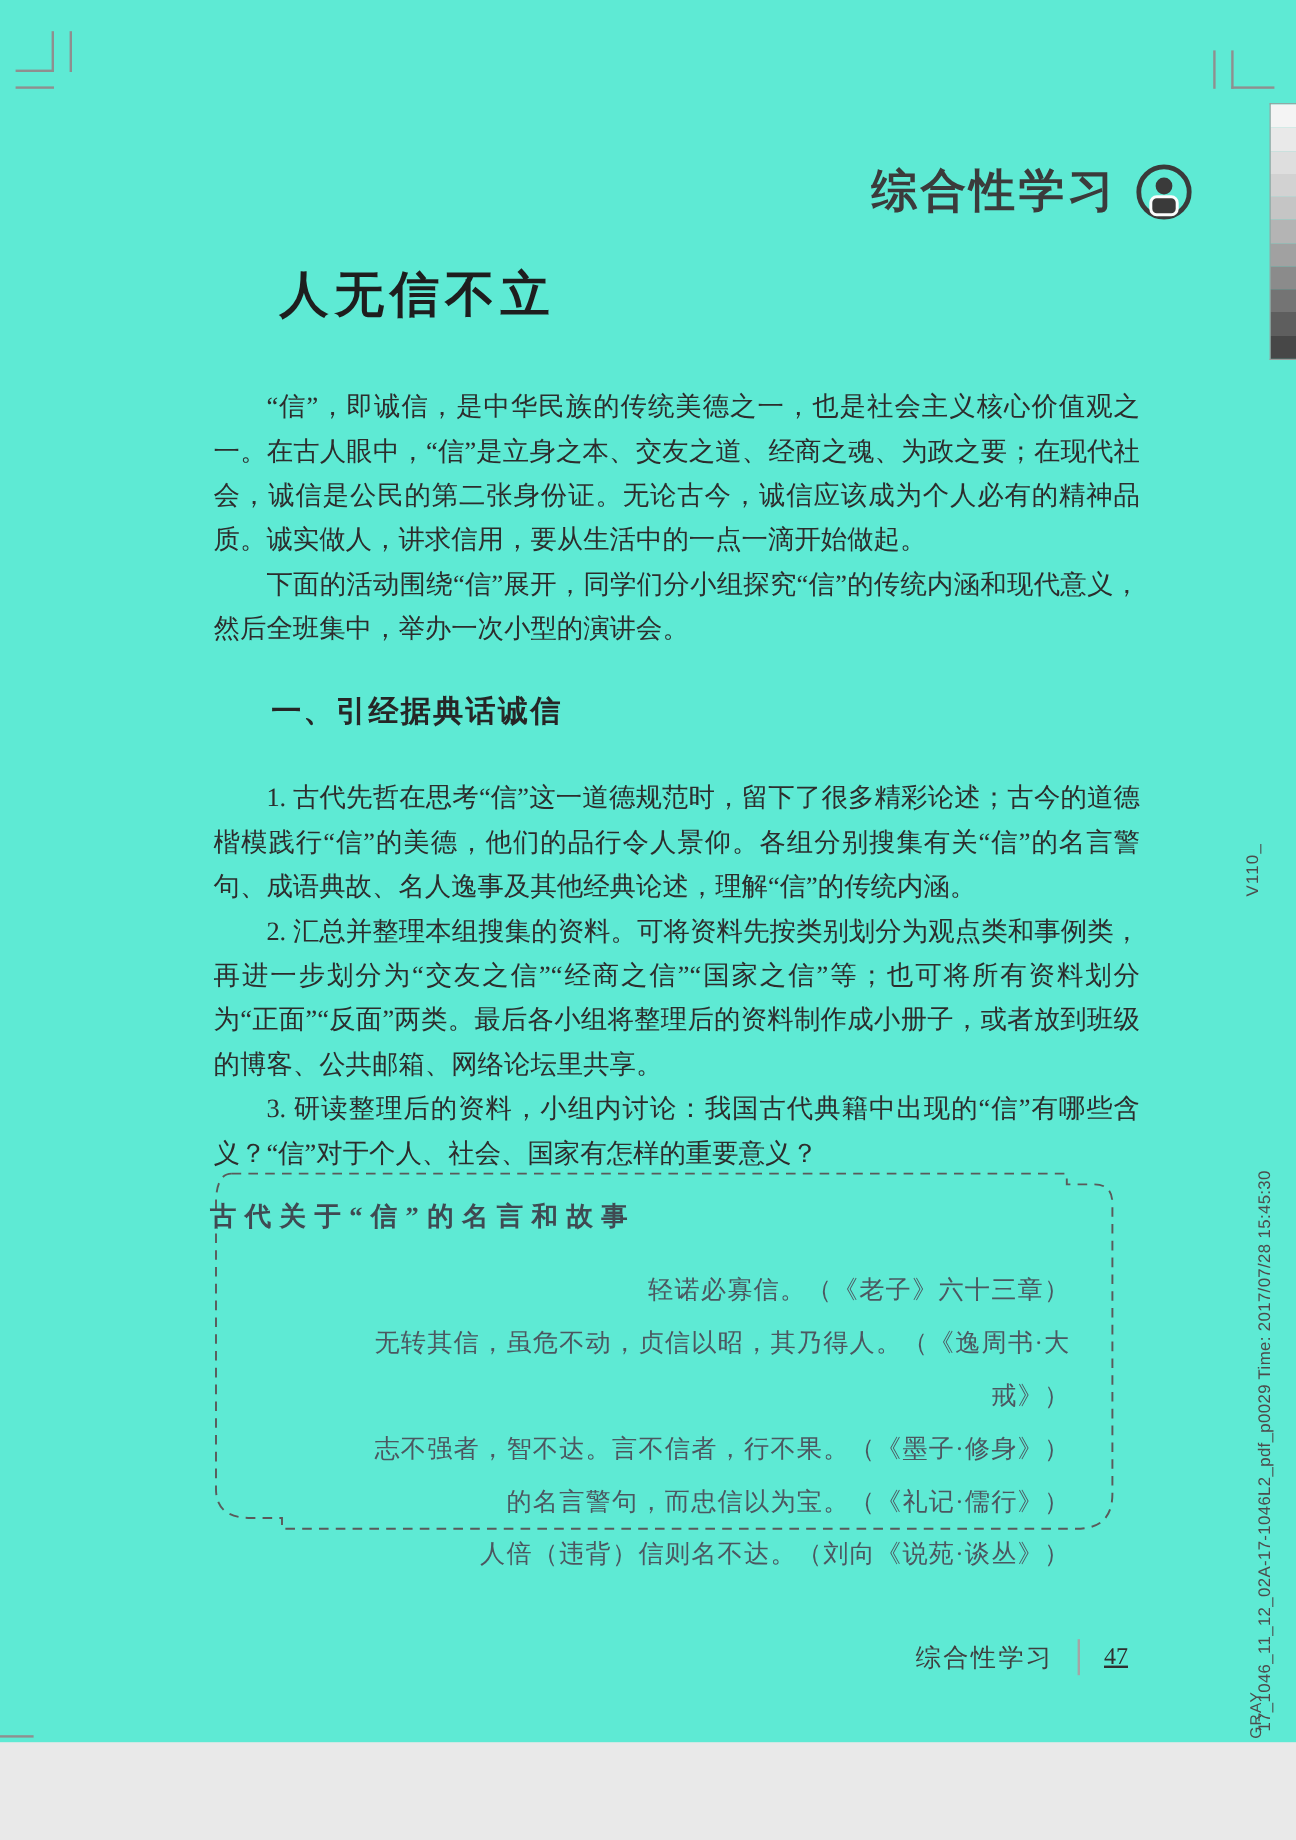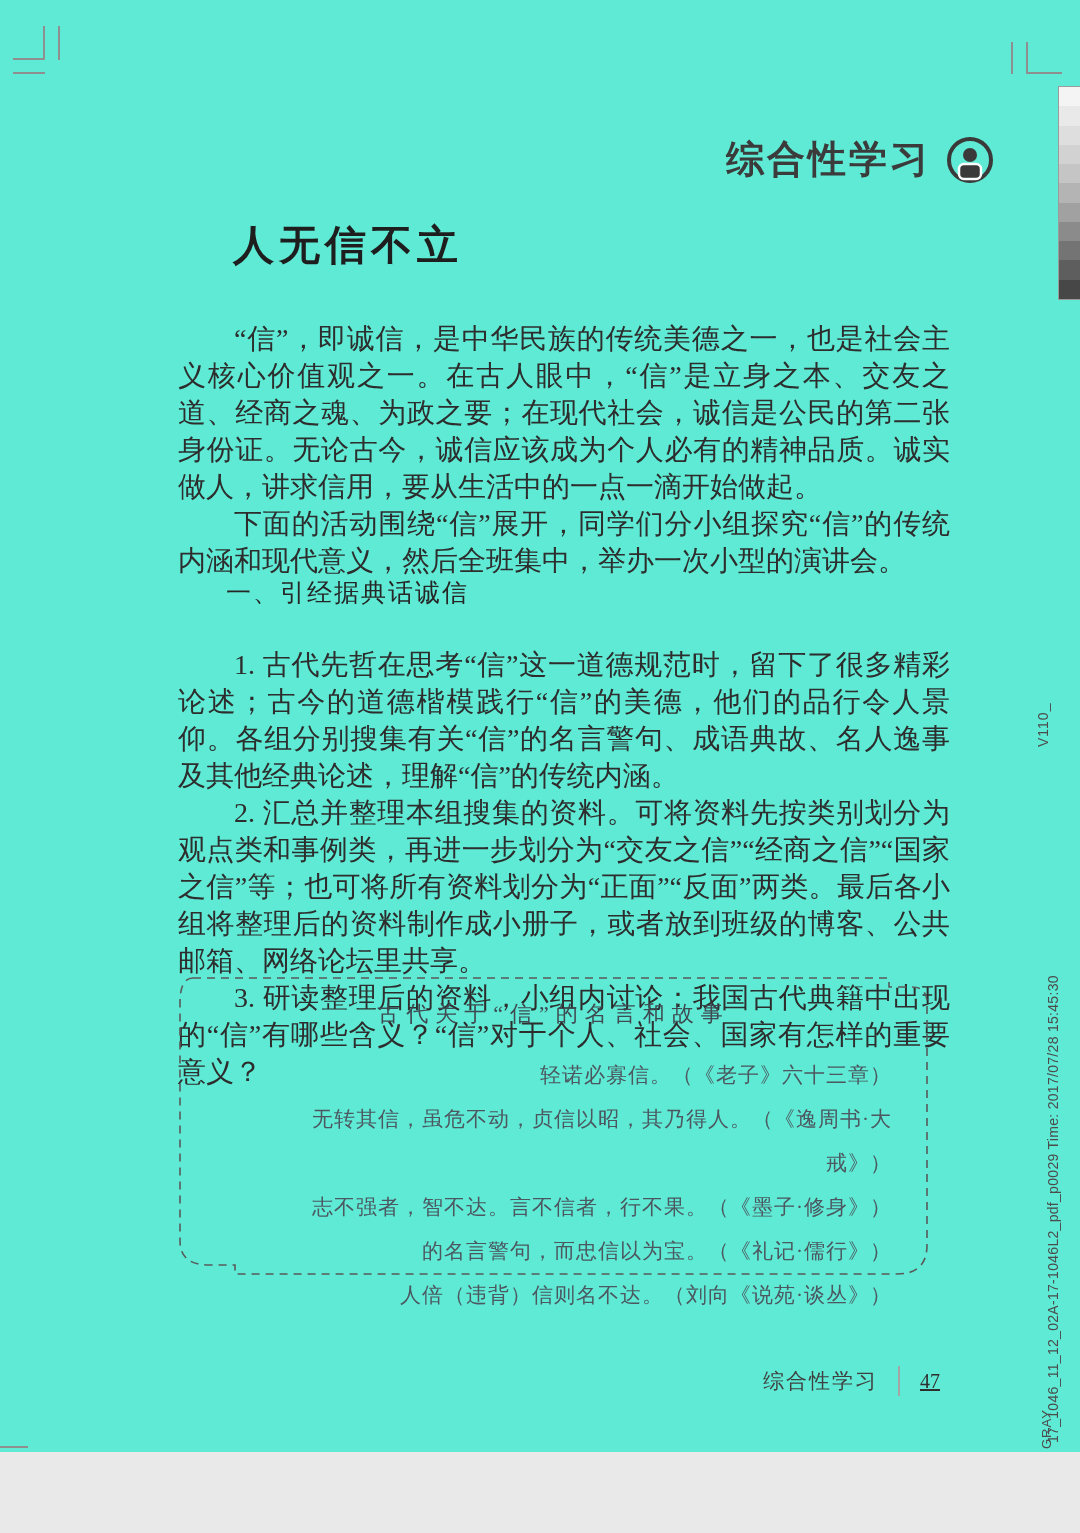--- a/index.html
+++ b/index.html
@@ -17,33 +17,33 @@
     font-size:38px;font-weight:700;letter-spacing:3px;color:#3b3b3b;
   }
   .header-icon{width:50px;height:50px;flex:0 0 auto;}
   
   .doc-title{
     position:absolute;left:233px;top:218px;
     font-size:41px;font-weight:700;letter-spacing:5px;color:#1e1e1e;
   }
   
   .textblock{position:absolute;left:178px;width:772px;}
-  .textblock p{margin:0;text-indent:2em;font-size:28px;line-height:37px;text-align:justify;color:#2d2d2d;}
+  .textblock p{margin:0;text-indent:2em;font-size:22px;line-height:37px;text-align:justify;color:#2d2d2d;}
   .intro{top:320px;}
   .activities{top:646px;}
   .section-heading{
     position:absolute;left:226px;top:576px;
-    font-size:25px;font-weight:400;letter-spacing:2px;color:#262626;
+    font-size:25px;font-weight:700;letter-spacing:2px;color:#262626;
   }
   
   .quote-box{position:absolute;left:175px;top:973px;width:757px;height:307px;}
   .quote-box svg{position:absolute;left:0;top:0;}
   .box-title{
-    position:absolute;top:26px;left:0;width:100%;text-align:center;
-    font-size:22px;font-weight:400;letter-spacing:7px;color:#3f4a52;
+    position:absolute;top:26px;left:0;width:100%;text-align:left;
+    font-size:22px;font-weight:700;letter-spacing:7px;color:#3f4a52;
   }
   .quotes{position:absolute;left:80px;top:80px;right:40px;}
   .quote-line{font-size:21px;line-height:44px;letter-spacing:1px;color:#4c5760;text-align:right;}
   
   .footer-row{position:absolute;top:1366px;right:140px;display:flex;align-items:center;gap:20px;}
   .footer-label{font-size:21px;letter-spacing:2px;color:#3f3f3f;}
   .footer-divider{width:2px;height:30px;background:#a5a5a5;}
   .footer-page{font-size:20px;color:#2f2f2f;text-decoration:underline;}
   
   .rot{

